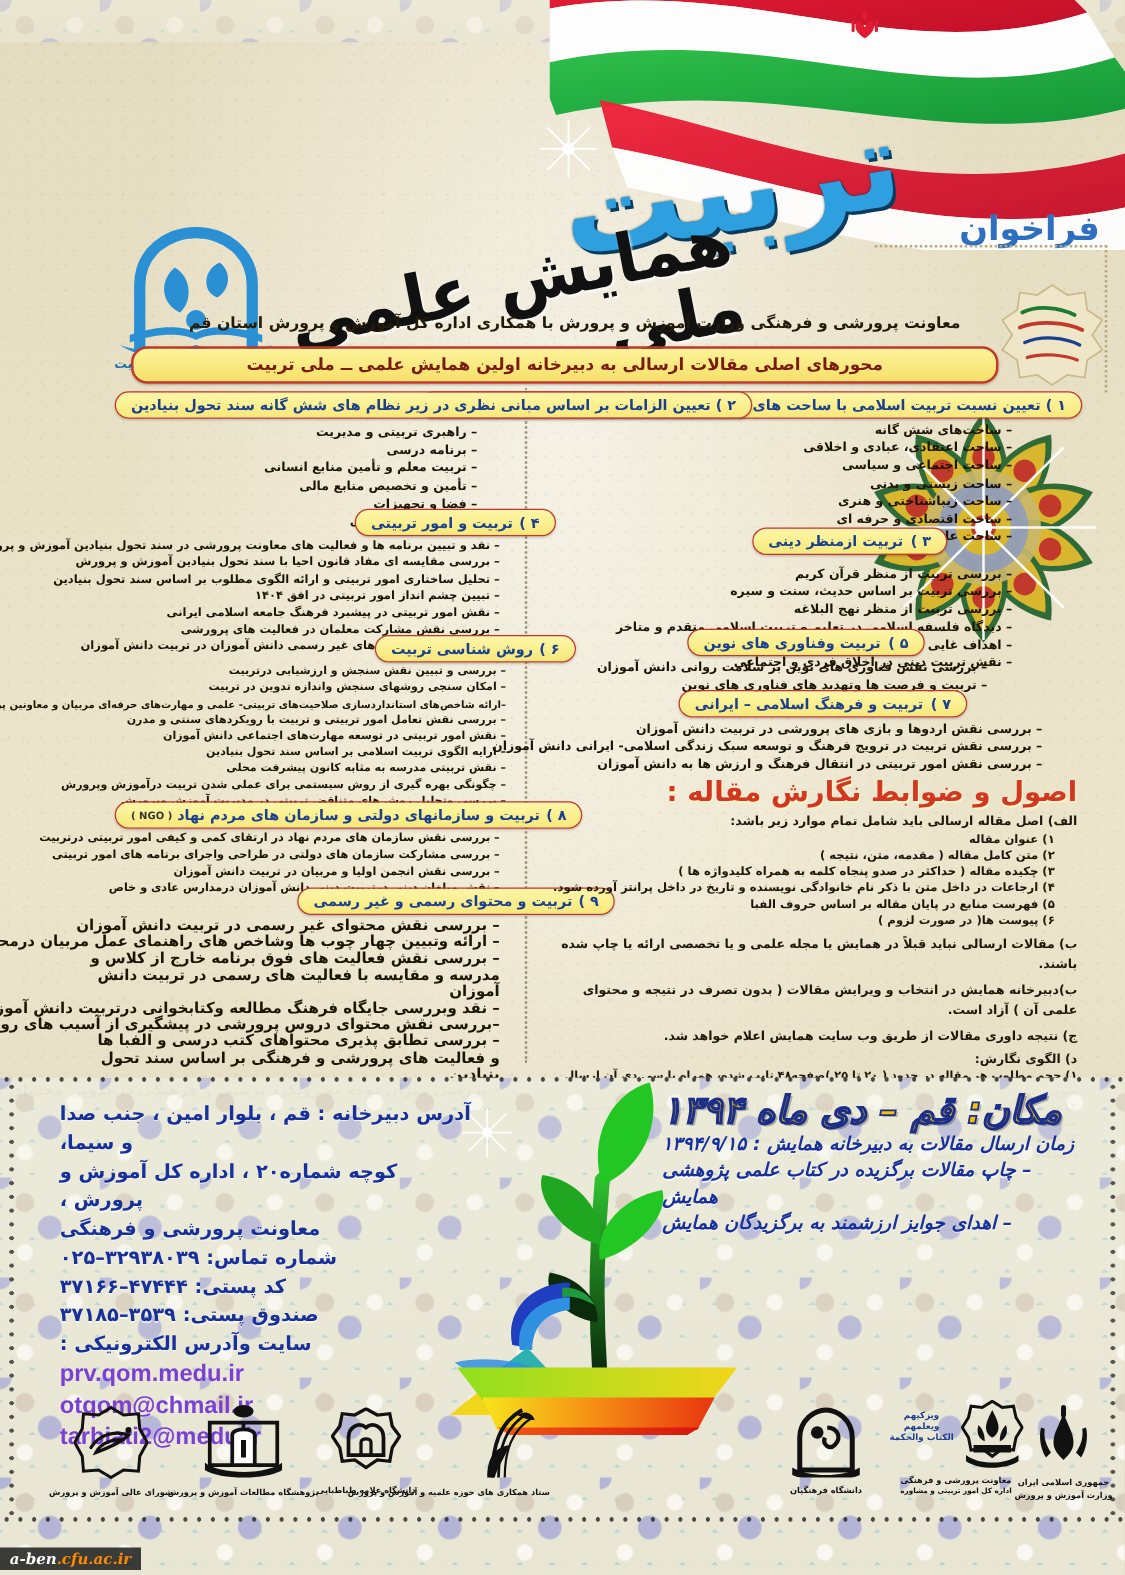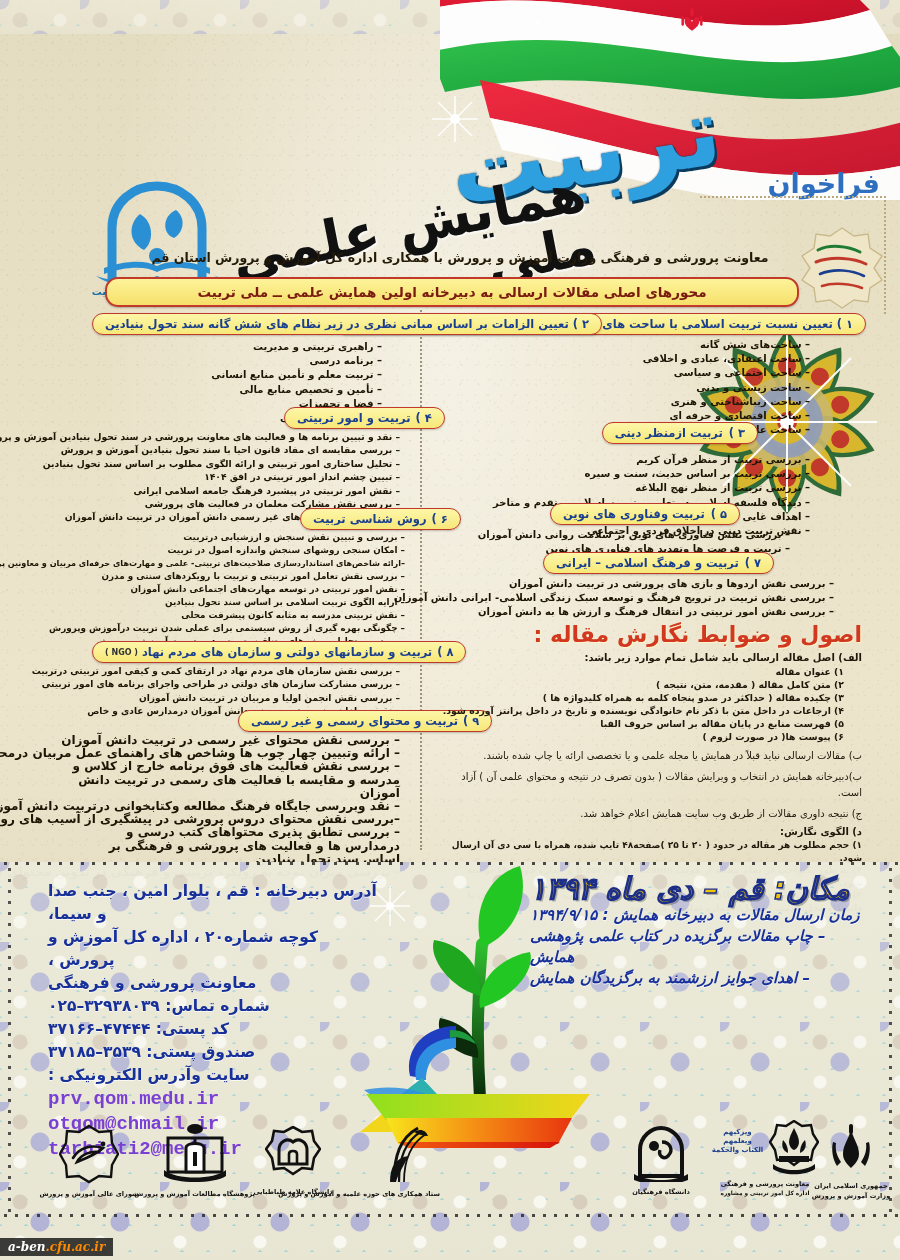--- a/index.html
+++ b/index.html
@@ -117,38 +117,38 @@
 
   
   .rules-title{
     position:absolute;right:38px;top:622px;font-size:22px;font-weight:bold;color:#d2371f;
     text-shadow:1px 1px 0 #fff5c9;
   }
   .rules{position:absolute;right:38px;top:652px;width:420px;text-align:right;direction:rtl;color:#20160a;}
   .rules .lead{font-size:10px;font-weight:bold;margin-bottom:2px;}
   .rules ol{margin:0 18px 0 0;padding:0;list-style:none;}
   .rules li{font-size:9.3px;line-height:13px;font-weight:bold;}
-  .rules .para{font-size:10px;line-height:16px;font-weight:normal;margin-top:5px;}
+  .rules .para{font-size:10px;line-height:16px;font-weight:bold;margin-top:5px;}
   .rules .sub{font-size:9px;line-height:12.6px;font-weight:bold;}
 
   
   .venue{
     position:absolute;right:40px;top:872px;width:330px;text-align:left;direction:rtl;font-style:italic;
   }
   .venue .big{
     font-size:30px;font-weight:bold;color:#f5c400;
     -webkit-text-stroke:1.4px #1b2f8a;text-shadow:2px 2px 0 rgba(0,0,0,.25);
     line-height:1.1;
   }
   .venue .line{font-size:15px;font-weight:bold;color:#17309a;line-height:21px;text-shadow:0 1px 0 rgba(255,255,255,.7);}
   .contact{
     position:absolute;left:48px;top:880px;width:330px;text-align:left;direction:rtl;
   }
   .contact .l{font-size:15.5px;font-weight:bold;color:#17309a;line-height:23px;text-shadow:0 1px 0 rgba(255,255,255,.7);}
-  .contact .mail{font-size:19px;font-weight:bold;color:#7a3fd4;line-height:25px;font-family:Liberation Mono, monospace;direction:ltr;text-align:left;}
+  .contact .mail{font-size:19px;font-weight:bold;color:#7a3fd4;line-height:25px;font-family:Liberation Sans, sans-serif;direction:ltr;text-align:left;}
 
   
   .plant{position:absolute;left:330px;top:848px;width:300px;height:300px;}
 
   
   .logorow{position:absolute;top:1118px;left:0;width:900px;height:96px;}
   .logo-item{position:absolute;text-align:center;}
   .logo-item .cap{font-size:6.6px;font-weight:bold;color:#111;margin-top:2px;white-space:nowrap;}
 
   .watermark{
@@ -358,21 +358,21 @@
     <div>– بررسی نقش مشارکت معلمان در فعالیت های پرورشی</div>
     <div>– بررسی نقش تشکل های غیر رسمی دانش آموزان در تربیت دانش آموزان</div>
   </div>
 
   <div class="pill" style="left:300px;top:508px;">
     <span style="margin-left:5px;">۶ )</span>
     <span>روش شناسی تربیت</span>
   </div>
   <div class="bullets" style="right:495px;top:531px;width:340px;font-size:8.8px;line-height:13px;">
     <div>– بررسی و تبیین نقش سنجش و ارزشیابی درتربیت</div>
-    <div>– امکان سنجی روشهای سنجش واندازه اصول در تربیت</div>
+    <div>– امکان سنجی روشهای سنجش واندازه تدوین در تربیت</div>
     <div style="font-size:8.1px;">–ارائه شاخص‌های استانداردسازی صلاحیت‌های تربیتی- علمی و مهارت‌های حرفه‌ای مربیان و معاونین پرورشی</div>
     <div>– بررسی نقش تعامل امور تربیتی و تربیت با رویکردهای سنتی و مدرن</div>
     <div>– نقش امور تربیتی در توسعه مهارت‌های اجتماعی دانش آموزان</div>
     <div>– ارایه الگوی تربیت اسلامی بر اساس سند تحول بنیادین</div>
     <div>– نقش تربیتی مدرسه به مثابه کانون پیشرفت محلی</div>
     <div>– چگونگی بهره گیری از روش سیستمی برای عملی شدن تربیت درآموزش وپرورش</div>
     <div>– بررسی وتحلیل روش های  متناقض تربیتی در مدیریت آموزش وپرورش</div>
   </div>
 
   <div class="pill" style="left:92px;top:641px;">
@@ -390,21 +390,21 @@
   <div class="pill" style="left:238px;top:710px;">
     <span style="margin-left:5px;">۹ )</span>
     <span>تربیت و محتوای رسمی و غیر رسمی</span>
   </div>
   <div class="bullets" style="right:500px;top:734px;width:330px;font-size:12px;line-height:13.2px;white-space:normal;">
     <div>– بررسی نقش محتوای غیر رسمی در تربیت دانش آموزان</div>
     <div>– ارائه وتبیین چهار چوب ها وشاخص های راهنمای عمل مربیان درمحیط های آموزشی</div>
     <div style="white-space:normal;">– بررسی نقش فعالیت های فوق برنامه خارج از کلاس و مدرسه و مقایسه با فعالیت های رسمی در تربیت دانش آموزان</div>
     <div>– نقد وبررسی جایگاه فرهنگ مطالعه وکتابخوانی درتربیت دانش آموزان</div>
     <div>–بررسی نقش محتوای دروس پرورشی در پیشگیری از آسیب های روانی  اجتماعی دانش آموزان</div>
-    <div style="white-space:normal;">– بررسی تطابق پذیری محتواهای کتب درسی و درمدارس ها و فعالیت های پرورشی و فرهنگی بر اساس سند تحول بنیادین</div>
+    <div style="white-space:normal;">– بررسی تطابق پذیری محتواهای کتب درسی و الفبا ها و فعالیت های پرورشی و فرهنگی بر اساس سند تحول بنیادین</div>
     <div>– بررسی میزان توجه به رویکرد تربیتی و فرهنگی در تدوین محتوای کتب درسی</div>
   </div>
 
   <div class="rules-title">اصول و ضوابط نگارش مقاله :</div>
   <div class="rules">
     <div class="lead">الف) اصل مقاله ارسالی باید شامل تمام موارد زیر باشد:</div>
     <ol>
       <li>۱) عنوان مقاله</li>
       <li>۲) متن کامل مقاله ( مقدمه، متن، نتیجه )</li>
       <li>۳) چکیده مقاله ( حداکثر در صدو پنجاه کلمه به همراه کلیدواژه ها )</li>

